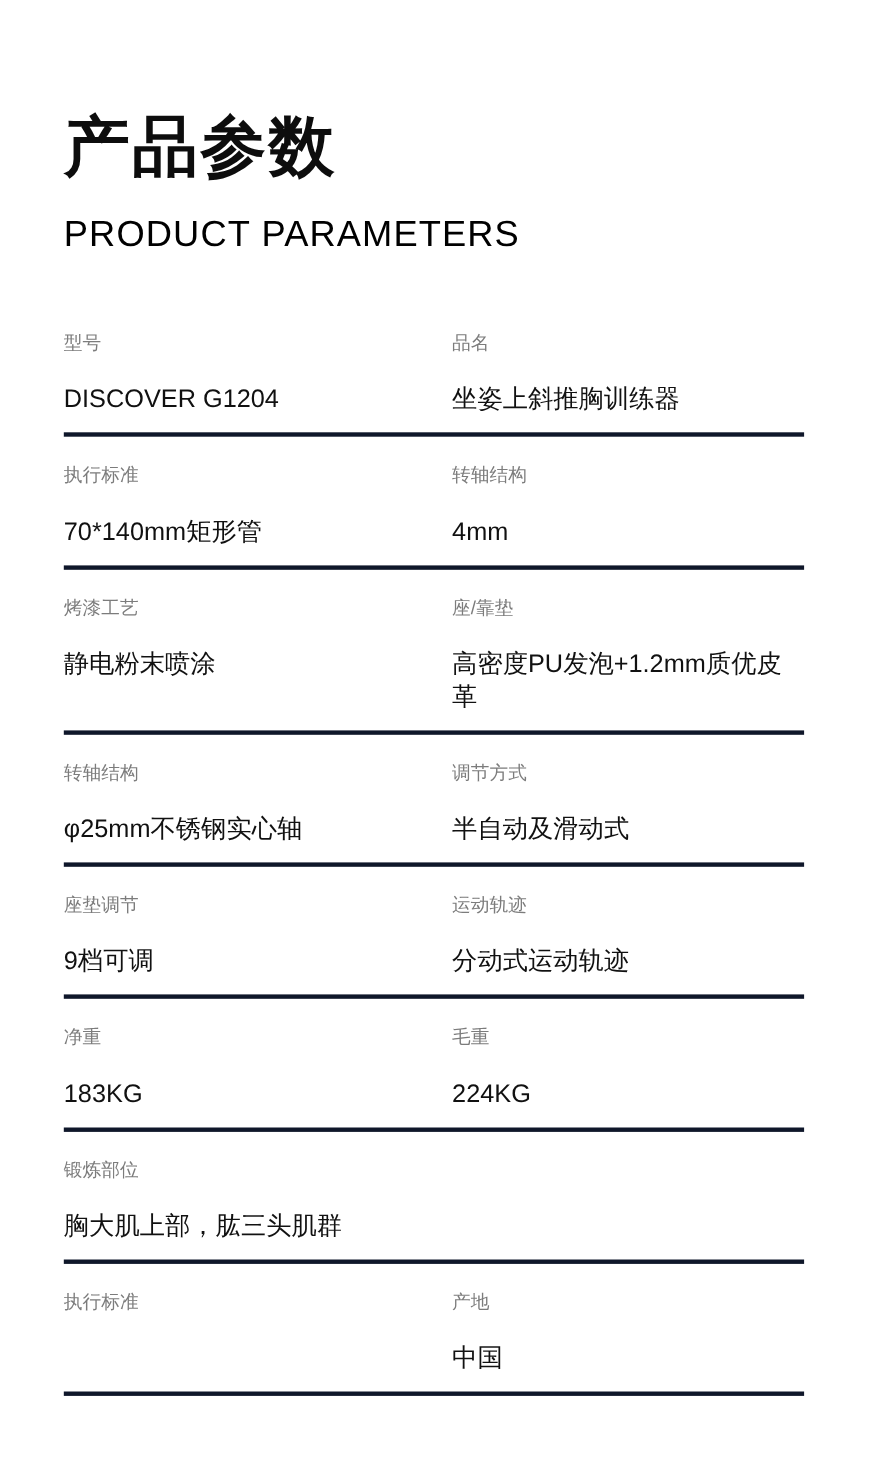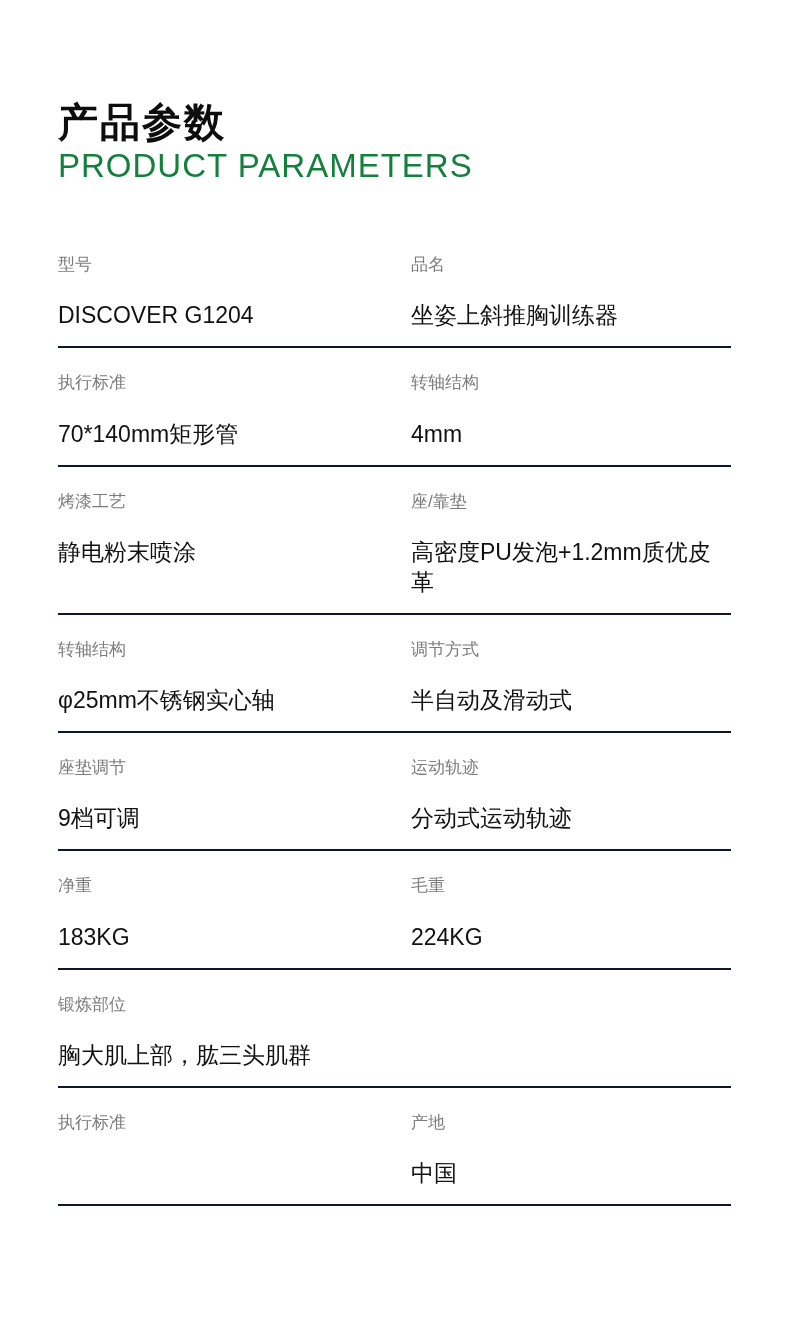--- a/index.html
+++ b/index.html
@@ -14,41 +14,41 @@
     background: #ffffff;
     font-family: "Liberation Sans", "DejaVu Sans", sans-serif;
     color: #111111;
     overflow: hidden;
     box-sizing: border-box;
     padding: 98px 59px 0 58px;
   }
   header { margin: 0; padding: 0; }
   .title-zh {
     margin: 0;
-    font-size: 40px;
+    font-size: 60px;
     font-weight: 700;
     line-height: 1.2;
     color: #0d0d0d;
     letter-spacing: 2px;
   }
   .title-en {
-    margin-top: 1px;
+    margin-top: 24px;
     font-size: 33px;
     font-weight: 400;
     line-height: 1.15;
-    color: #15803d;
+    color: #000000;
     letter-spacing: 1px;
   }
   .spec-table {
     margin-top: 45px;
   }
   .spec-row {
     display: grid;
     grid-template-columns: 353px 1fr;
-    border-bottom: 2px solid #0f172a;
+    border-bottom: 4px solid #0f172a;
     padding: 25px 0 15px 0;
   }
   .spec-cell { min-width: 0; }
   .spec-label {
     font-size: 17px;
     font-weight: 400;
     color: #7c7c7c;
     line-height: 1.2;
   }
   .spec-value {

